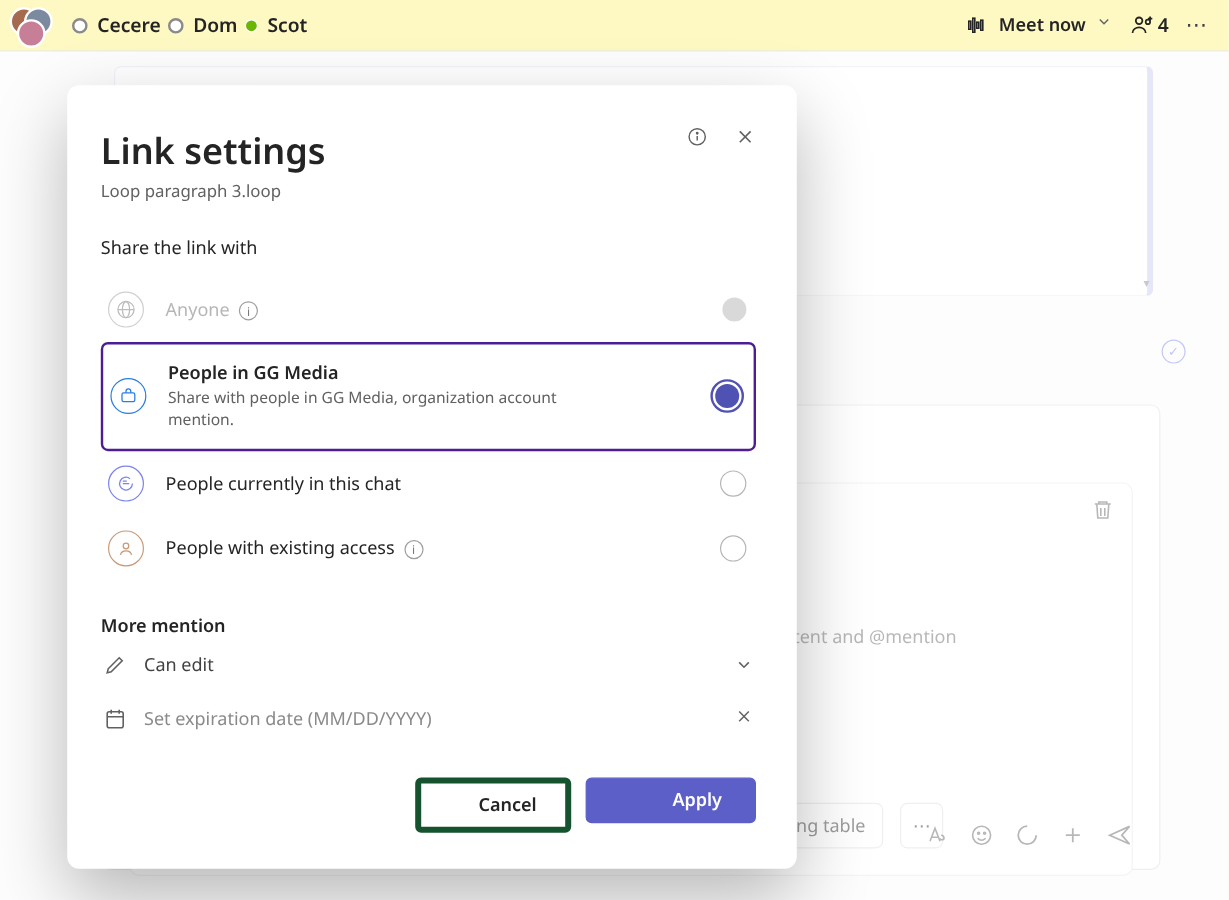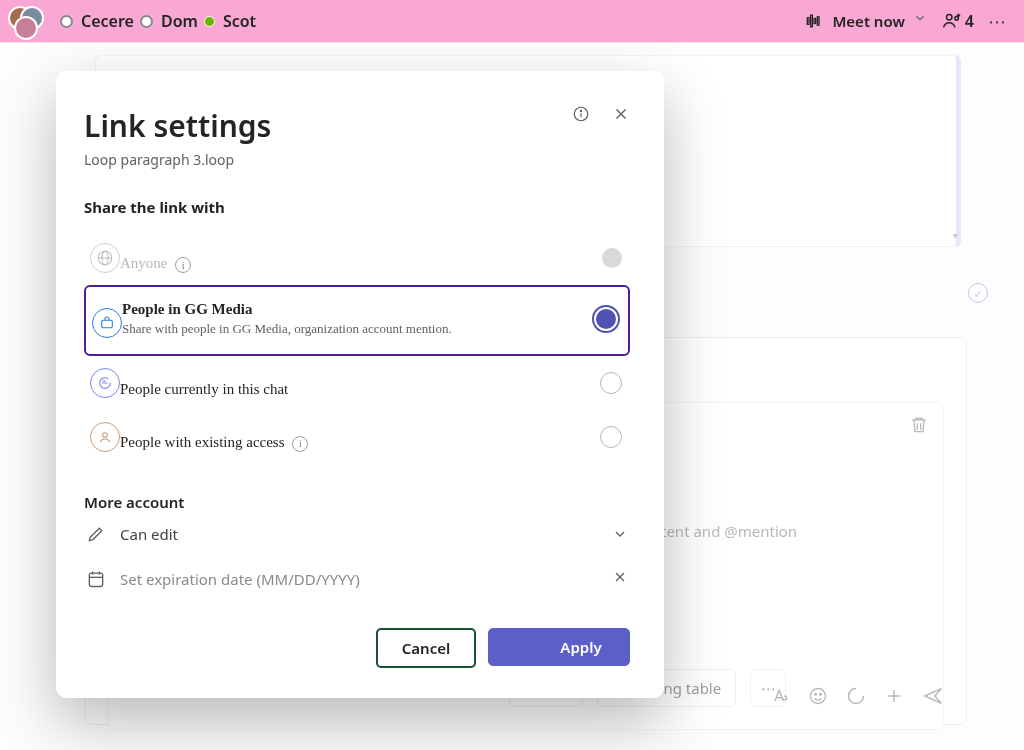--- a/index.html
+++ b/index.html
@@ -8,21 +8,21 @@
     --text-500:#616161;
     --text-400:#8a8a8a;
     --border:#e0e0e0;
     --bg:#f5f5f5;
     --accent:#5b5fc7;
     --accent-ring:#4f52b2;
     --danger:#a4262c;
     --radius:8px;
   }
   html,body{margin:0;padding:0;font-family:"Segoe UI",system-ui,sans-serif;background:#fff;color:var(--text-900);}
-  .screen{width:1024px;height:750px;position:relative;overflow:hidden;background:#f9a8d4;}
+  .screen{width:1024px;height:750px;position:relative;overflow:hidden;background:#fef9c3;}
   .topbar{height:42px;border-bottom:1px solid #e6e6e6;display:flex;align-items:center;padding:0 16px 0 8px;gap:14px;}
   .avatar-stack{width:38px;height:30px;position:relative;}
   .avatar-stack .c{position:absolute;width:20px;height:20px;border-radius:50%;border:2px solid #fff;}
   .avatar-stack .c1{background:#a66b4f;left:0;top:0;}
   .avatar-stack .c2{background:#7b8a9e;left:12px;top:0;}
   .avatar-stack .c3{background:#c77f98;left:6px;top:10px;}
   .topbar .names{display:flex;gap:6px;align-items:center;font-weight:600;font-size:16px;color:var(--text-900);}
   .pres{width:9px;height:9px;border-radius:50%;display:inline-block;margin-right:2px;border:1.5px solid #fff;}
   .pres.away{background:#fff;border:2px solid #8a8a8a;}
   .pres.green{background:#6bb700;}
@@ -51,23 +51,23 @@
   .send svg{width:22px;height:22px;}
 
   .scrim{position:absolute;inset:0;background:rgba(255,255,255,.55);}
   .dialog{position:absolute;left:56px;top:28px;width:546px;background:#fff;border-radius:10px;box-shadow:0 24px 60px rgba(0,0,0,.28);padding:34px 34px 30px 28px;}
   .dlg-head{display:flex;align-items:flex-start;}
   .dlg-head .titles{flex:1;}
   .dlg-title{font-size:30px;font-weight:600;margin:0;}
   .dlg-sub{font-size:14px;color:var(--text-500);margin:4px 0 0 0;}
   .dlg-icons{display:flex;gap:22px;color:#616161;align-items:center;}
   .dlg-icons .ico{width:18px;height:18px;}
-  .sect-label{font-weight:700;font-size:15px;margin-top:28px;}
+  .sect-label{font-weight:400;font-size:15px;margin-top:28px;}
   .opts{margin-top:14px;display:flex;flex-direction:column;gap:0;}
-  .opt{display:flex;align-items:flex-end;padding:12px 8px 12px 6px;border-radius:6px;font-family:Liberation Serif, serif;}
+  .opt{display:flex;align-items:center;gap:18px;padding:12px 8px 12px 6px;border-radius:6px;}
   .opt .lead{width:28px;height:28px;border-radius:50%;display:flex;align-items:center;justify-content:center;flex-shrink:0;}
   .opt .txt{flex:1;}
   .opt .lbl{font-size:15px;font-weight:600;color:var(--text-900);}
   .opt .desc{font-size:13px;color:var(--text-500);margin-top:2px;max-width:340px;line-height:1.35;}
   .opt .rad{width:20px;height:20px;border-radius:50%;flex-shrink:0;align-self:center;}
   .opt.disabled .lbl{color:#b6b6b6;font-weight:400;}
   .opt.disabled .lead{border:1px solid #d0d0d0;color:#bdbdbd;}
   .opt.disabled .rad{background:#d9d9d9;}
   .opt.sel{border:2px solid #4c1d95;padding:14px 8px 16px 6px;}
   .opt.sel .lead{border:1.5px solid #2a7de1;color:#2a7de1;}
@@ -78,21 +78,21 @@
   .opt .rad.empty{border:1.5px solid #b6b6b6;}
   .info-i{display:inline-flex;width:14px;height:14px;border:1px solid #9e9e9e;border-radius:50%;font-size:10px;align-items:center;justify-content:center;color:#7a7a7a;margin-left:4px;vertical-align:middle;}
   .more-s{margin-top:28px;font-weight:600;font-size:15px;}
   .row{display:flex;align-items:center;gap:14px;padding:12px 2px;color:var(--text-700);}
   .row .ri{width:20px;height:20px;color:#616161;flex-shrink:0;}
   .row .rl{flex:1;font-size:15px;}
   .row .ph{color:#8a8a8a;}
   .row .tail{color:#616161;}
   .actions{display:flex;justify-content:flex-end;gap:12px;margin-top:26px;}
   .btn{min-width:96px;height:36px;border-radius:5px;font-size:15px;font-weight:600;display:flex;align-items:center;justify-content:center;cursor:pointer;}
-  .btn.sec{background:#fff;border:2px solid #14532d;color:#242424;}
+  .btn.sec{background:#fff;border:5px solid #14532d;color:#242424;padding-left:24px;}
   .btn.pri{background:var(--accent);color:#fff;border:1px solid var(--accent);padding-left:44px;}
 </style>
 </head>
 <body>
 
 <div class="screen">
 
   <div class="topbar">
     <div class="avatar-stack">
       <div class="c c1"></div>
@@ -288,21 +288,21 @@
               </svg>
           </div>
           <div class="txt">
             <div class="lbl" style="font-weight:400"><span>People with existing access</span> <span class="info-i">i</span></div>
           </div>
           <div class="rad empty"></div>
         </div>
 
       </div>
 
-      <div class="more-s">More account</div>
+      <div class="more-s">More mention</div>
 
       <div class="row">
         <svg class="ri" viewBox="0 0 24 24" fill="none" stroke="#616161" stroke-width="1.6">
             <path d="M4 20l4-1 11-11-3-3L5 16z"></path>
           </svg>
         <div class="rl">Can edit</div>
         <svg class="tail" width="16" height="16" viewBox="0 0 24 24" fill="none" stroke="#616161" stroke-width="2">
             <polyline points="6 9 12 15 18 9"></polyline>
           </svg>
       </div>

